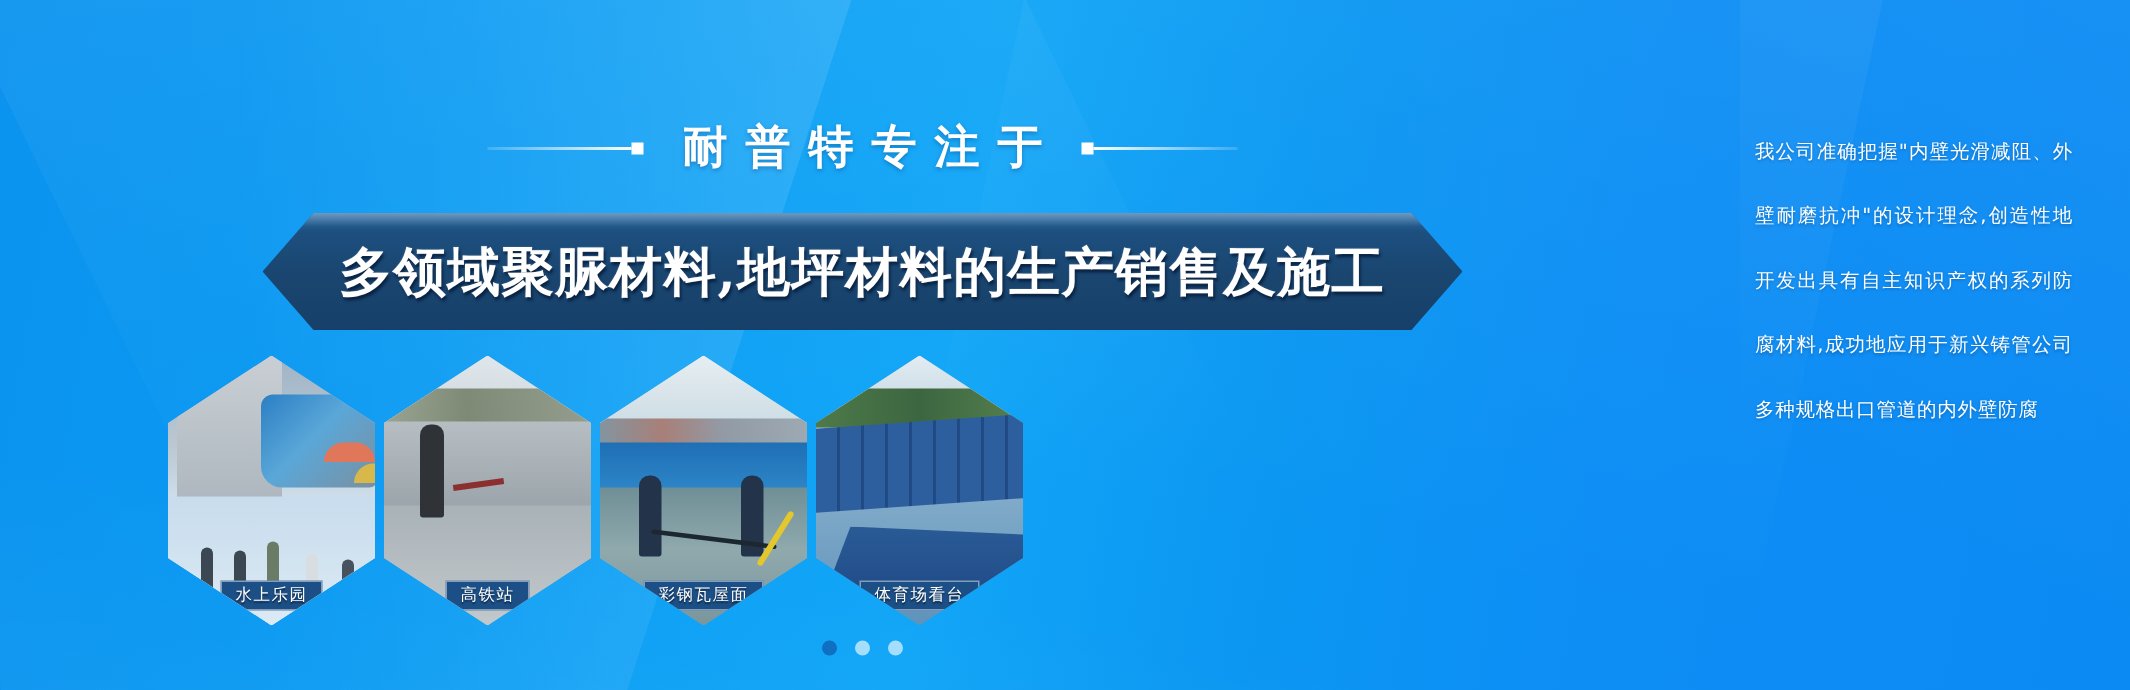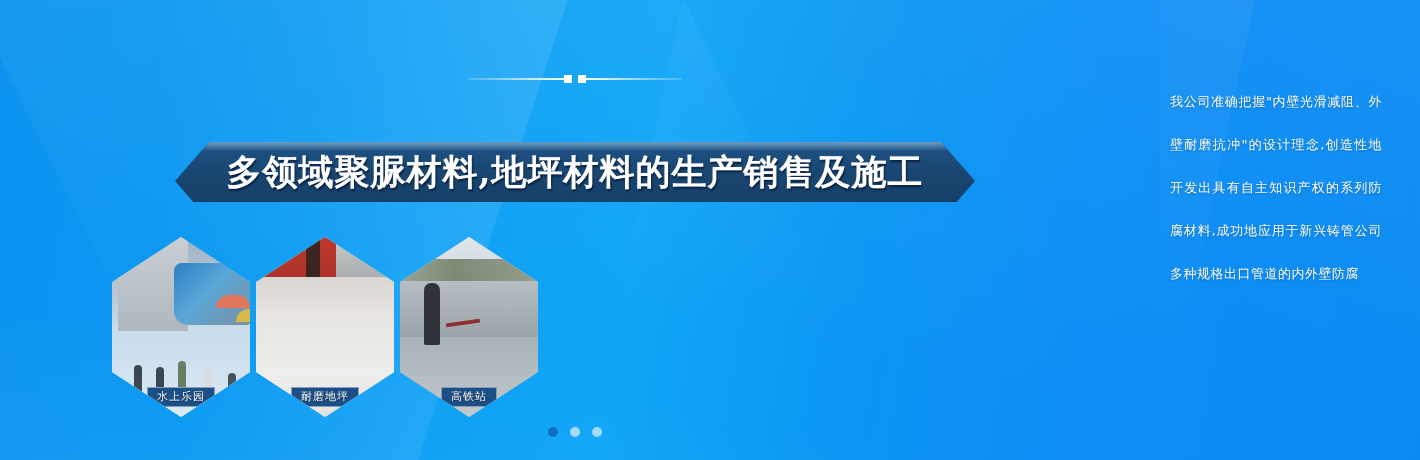--- a/index.html
+++ b/index.html
@@ -73,21 +73,21 @@
     text-shadow:0 1px 3px rgba(0,50,110,0.35);
   }
 
   
   .tagline-wrap {
     position:absolute; left:0; top:142px; width:1150px;
     display:flex; justify-content:center;
   }
   .tagline-plate {
     position:relative;
-    width:800px; height:60px;
+    width:800px; height:78px;
     display:flex; align-items:center; justify-content:center;
     background:linear-gradient(180deg,#2e6ea6 0%, #1d4f7f 16%, #19456f 55%, #16406a 100%);
     clip-path:polygon(34px 0, 766px 0, 800px 39px, 766px 78px, 34px 78px, 0 39px);
   }
   .tagline-plate::before {
     content:""; position:absolute; left:0; top:0; width:100%; height:9px;
     background:linear-gradient(180deg, rgba(255,255,255,0.30), rgba(255,255,255,0));
     clip-path:polygon(34px 0, 766px 0, 774px 9px, 26px 9px);
   }
   .tagline {
@@ -308,20 +308,21 @@
 <div class="banner">
 
   <div class="bg-streak streak-a"></div>
   <div class="bg-streak streak-b"></div>
   <div class="bg-streak streak-c"></div>
   <div class="bg-streak streak-d"></div>
   <div class="bg-streak streak-e"></div>
 
   <div class="headline-row">
     <span class="deco-line"></span>
+    <div class="headline">耐普特专注于</div>
     <span class="deco-line right"></span>
   </div>
 
   <div class="tagline-wrap">
     <div class="tagline-plate">
       <div class="tagline">多领域聚脲材料,地坪材料的生产销售及施工</div>
     </div>
   </div>
 
   <div class="gallery">
@@ -335,44 +336,56 @@
         <div class="wp-umb" style="left:124px; top:72px; background:#d8b84a;"></div>
         <div class="fig" style="left:22px;"></div>
         <div class="fig" style="left:44px; height:24px; bottom:26px;"></div>
         <div class="fig" style="left:66px; height:34px; background:#6b7c66;"></div>
         <div class="fig" style="left:92px; height:26px; background:#d8dde2;"></div>
         <div class="fig" style="left:116px; height:22px; background:#46525d;"></div>
       </div>
       <div class="hex-caption">水上乐园</div>
     </div>
 
-    <div class="hex">
-      <div class="hex-photo ph-floor">
-        <div class="fl-wall-red"></div>
-        <div class="fl-wall-dk"></div>
-        <div class="fl-wall-far"></div>
-        <div class="fl-base"></div>
-        <div class="fl-floor"></div>
-      </div>
-      <div class="hex-caption">耐磨地坪</div>
-    </div>
 
     <div class="hex">
       <div class="hex-photo ph-rail">
         <div class="rl-sky"></div>
         <div class="rl-trees"></div>
         <div class="rl-wall"></div>
         <div class="rl-deck"></div>
         <div class="rl-worker"></div>
         <div class="rl-roller"></div>
       </div>
       <div class="hex-caption">高铁站</div>
     </div>
 
-
+    <div class="hex">
+      <div class="hex-photo ph-roof">
+        <div class="rf-sky"></div>
+        <div class="rf-city"></div>
+        <div class="rf-blue"></div>
+        <div class="rf-deck"></div>
+        <div class="rf-worker" style="left:26px;"></div>
+        <div class="rf-worker" style="left:94px;"></div>
+        <div class="rf-hose"></div>
+        <div class="rf-hose-y"></div>
+      </div>
+      <div class="hex-caption">彩钢瓦屋面</div>
+    </div>
+
+    <div class="hex">
+      <div class="hex-photo ph-stadium">
+        <div class="st-sky"></div>
+        <div class="st-trees"></div>
+        <div class="st-seats"></div>
+        <div class="st-ramp"></div>
+      </div>
+      <div class="hex-caption">体育场看台</div>
+    </div>
 
 
   </div>
 
   <div class="dots">
     <span class="dot active"></span>
     <span class="dot"></span>
     <span class="dot"></span>
   </div>
 

